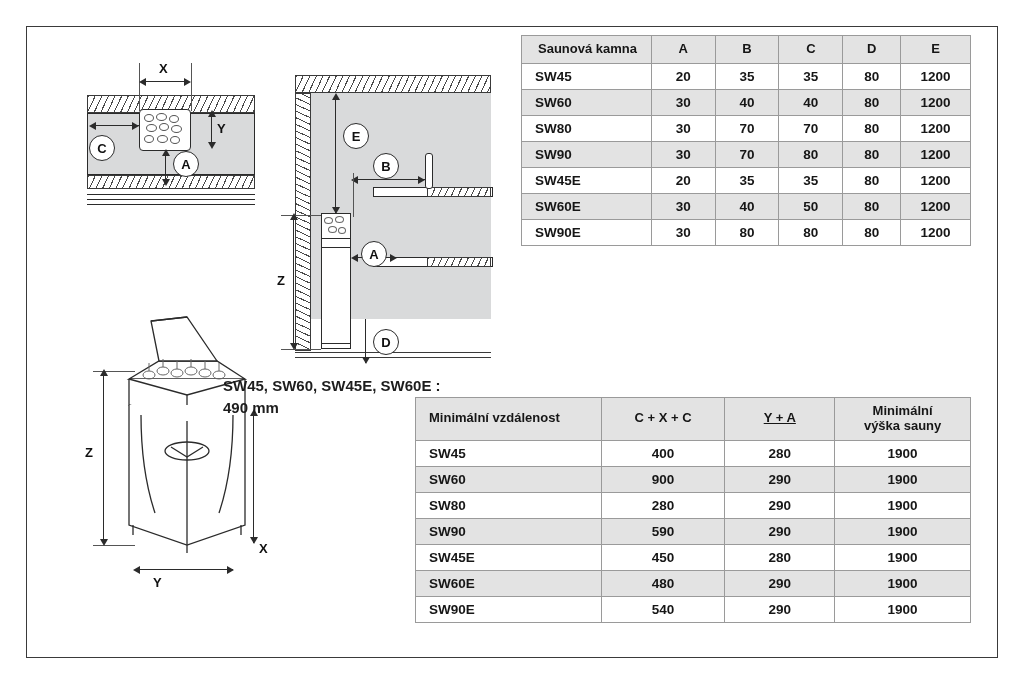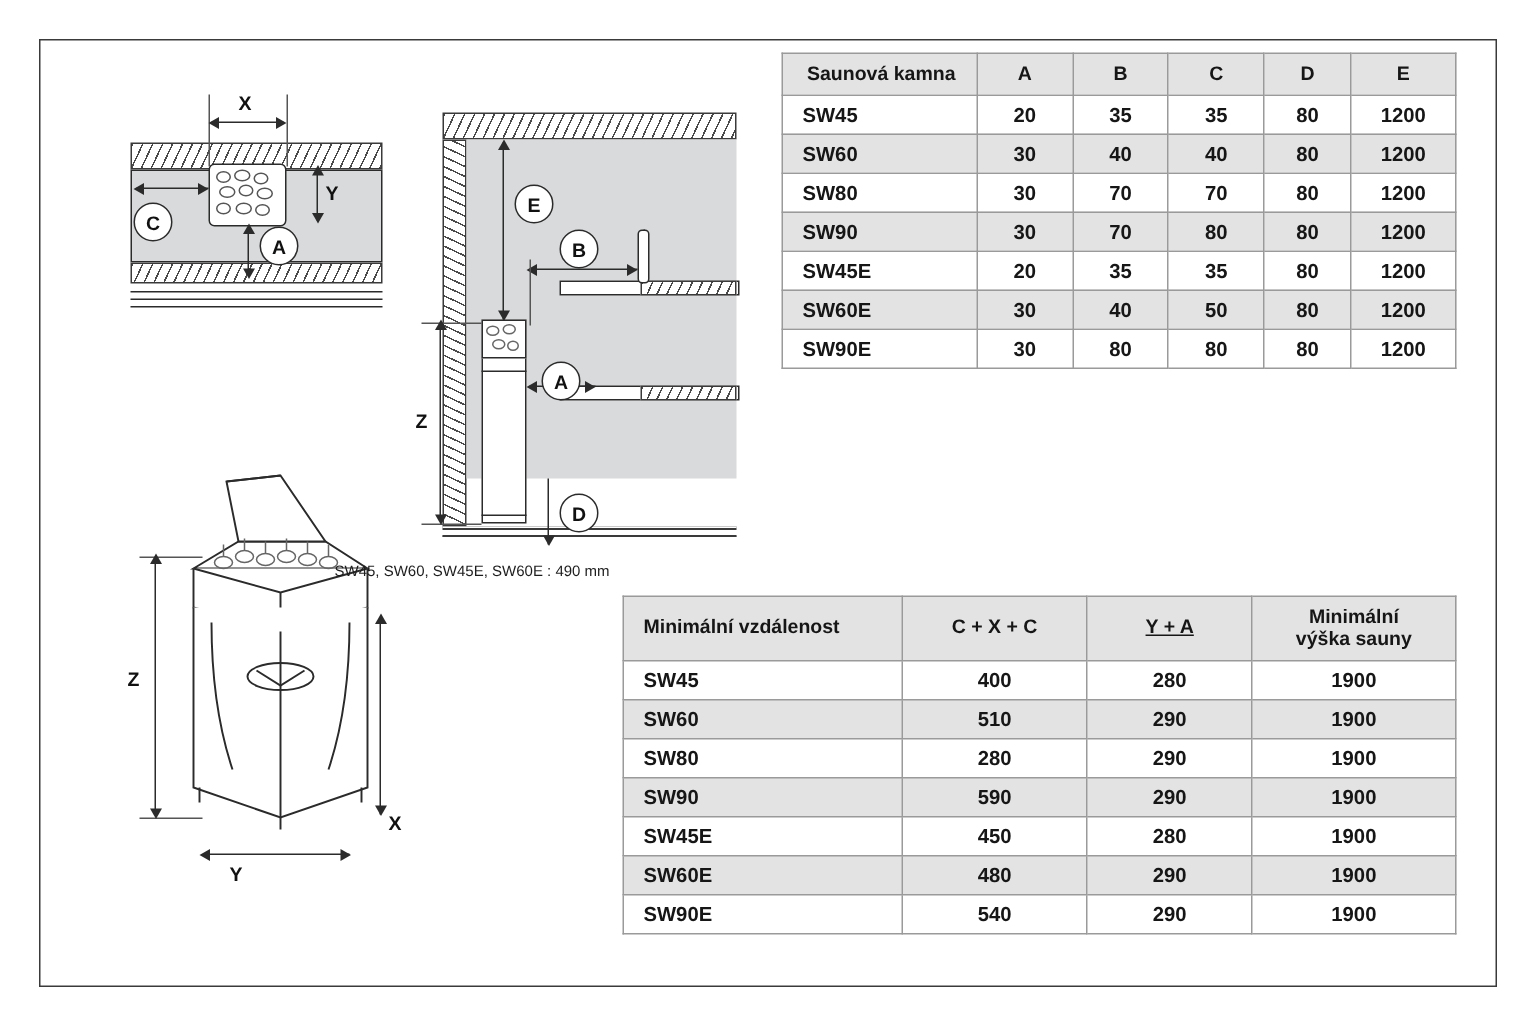--- a/index.html
+++ b/index.html
@@ -68,21 +68,21 @@
     border:1px solid #9a9a9a;
     text-align:center;
     color:#161616;
     font-weight:bold;
   }
   .tbl thead th { background:#e3e3e3; padding:6px 4px; font-size:13px; line-height:1.15; }
   .tbl tbody td { padding:5px 4px; background:#ffffff; }
   .tbl tbody tr.alt td { background:#e3e3e3; }
   .tbl td.first, .tbl th.first { text-align:left; padding-left:13px; }
 
-  .note { position:absolute; font-size:10px; font-weight:normal; color:#1d1d1d; line-height:1.45; }
+  .note { position:absolute; font-size:15px; font-weight:bold; color:#1d1d1d; line-height:1.45; }
 </style>
 </head>
 <body>
 
 <div id="sheet">
 
   <div class="dg" style="left:34px; top:36px; width:220px; height:160px;">
 
     <div class="hatch" style="left:26px; top:32px; width:168px; height:18px;"></div>
 
@@ -331,21 +331,21 @@
     </thead>
     <tbody>
       <tr>
         <td class="first">SW45</td>
         <td>400</td>
         <td>280</td>
         <td>1900</td>
       </tr>
       <tr class="alt">
         <td class="first">SW60</td>
-        <td>510</td>
+        <td>900</td>
         <td>290</td>
         <td>1900</td>
       </tr>
       <tr>
         <td class="first">SW80</td>
         <td>280</td>
         <td>290</td>
         <td>1900</td>
       </tr>
       <tr class="alt">

